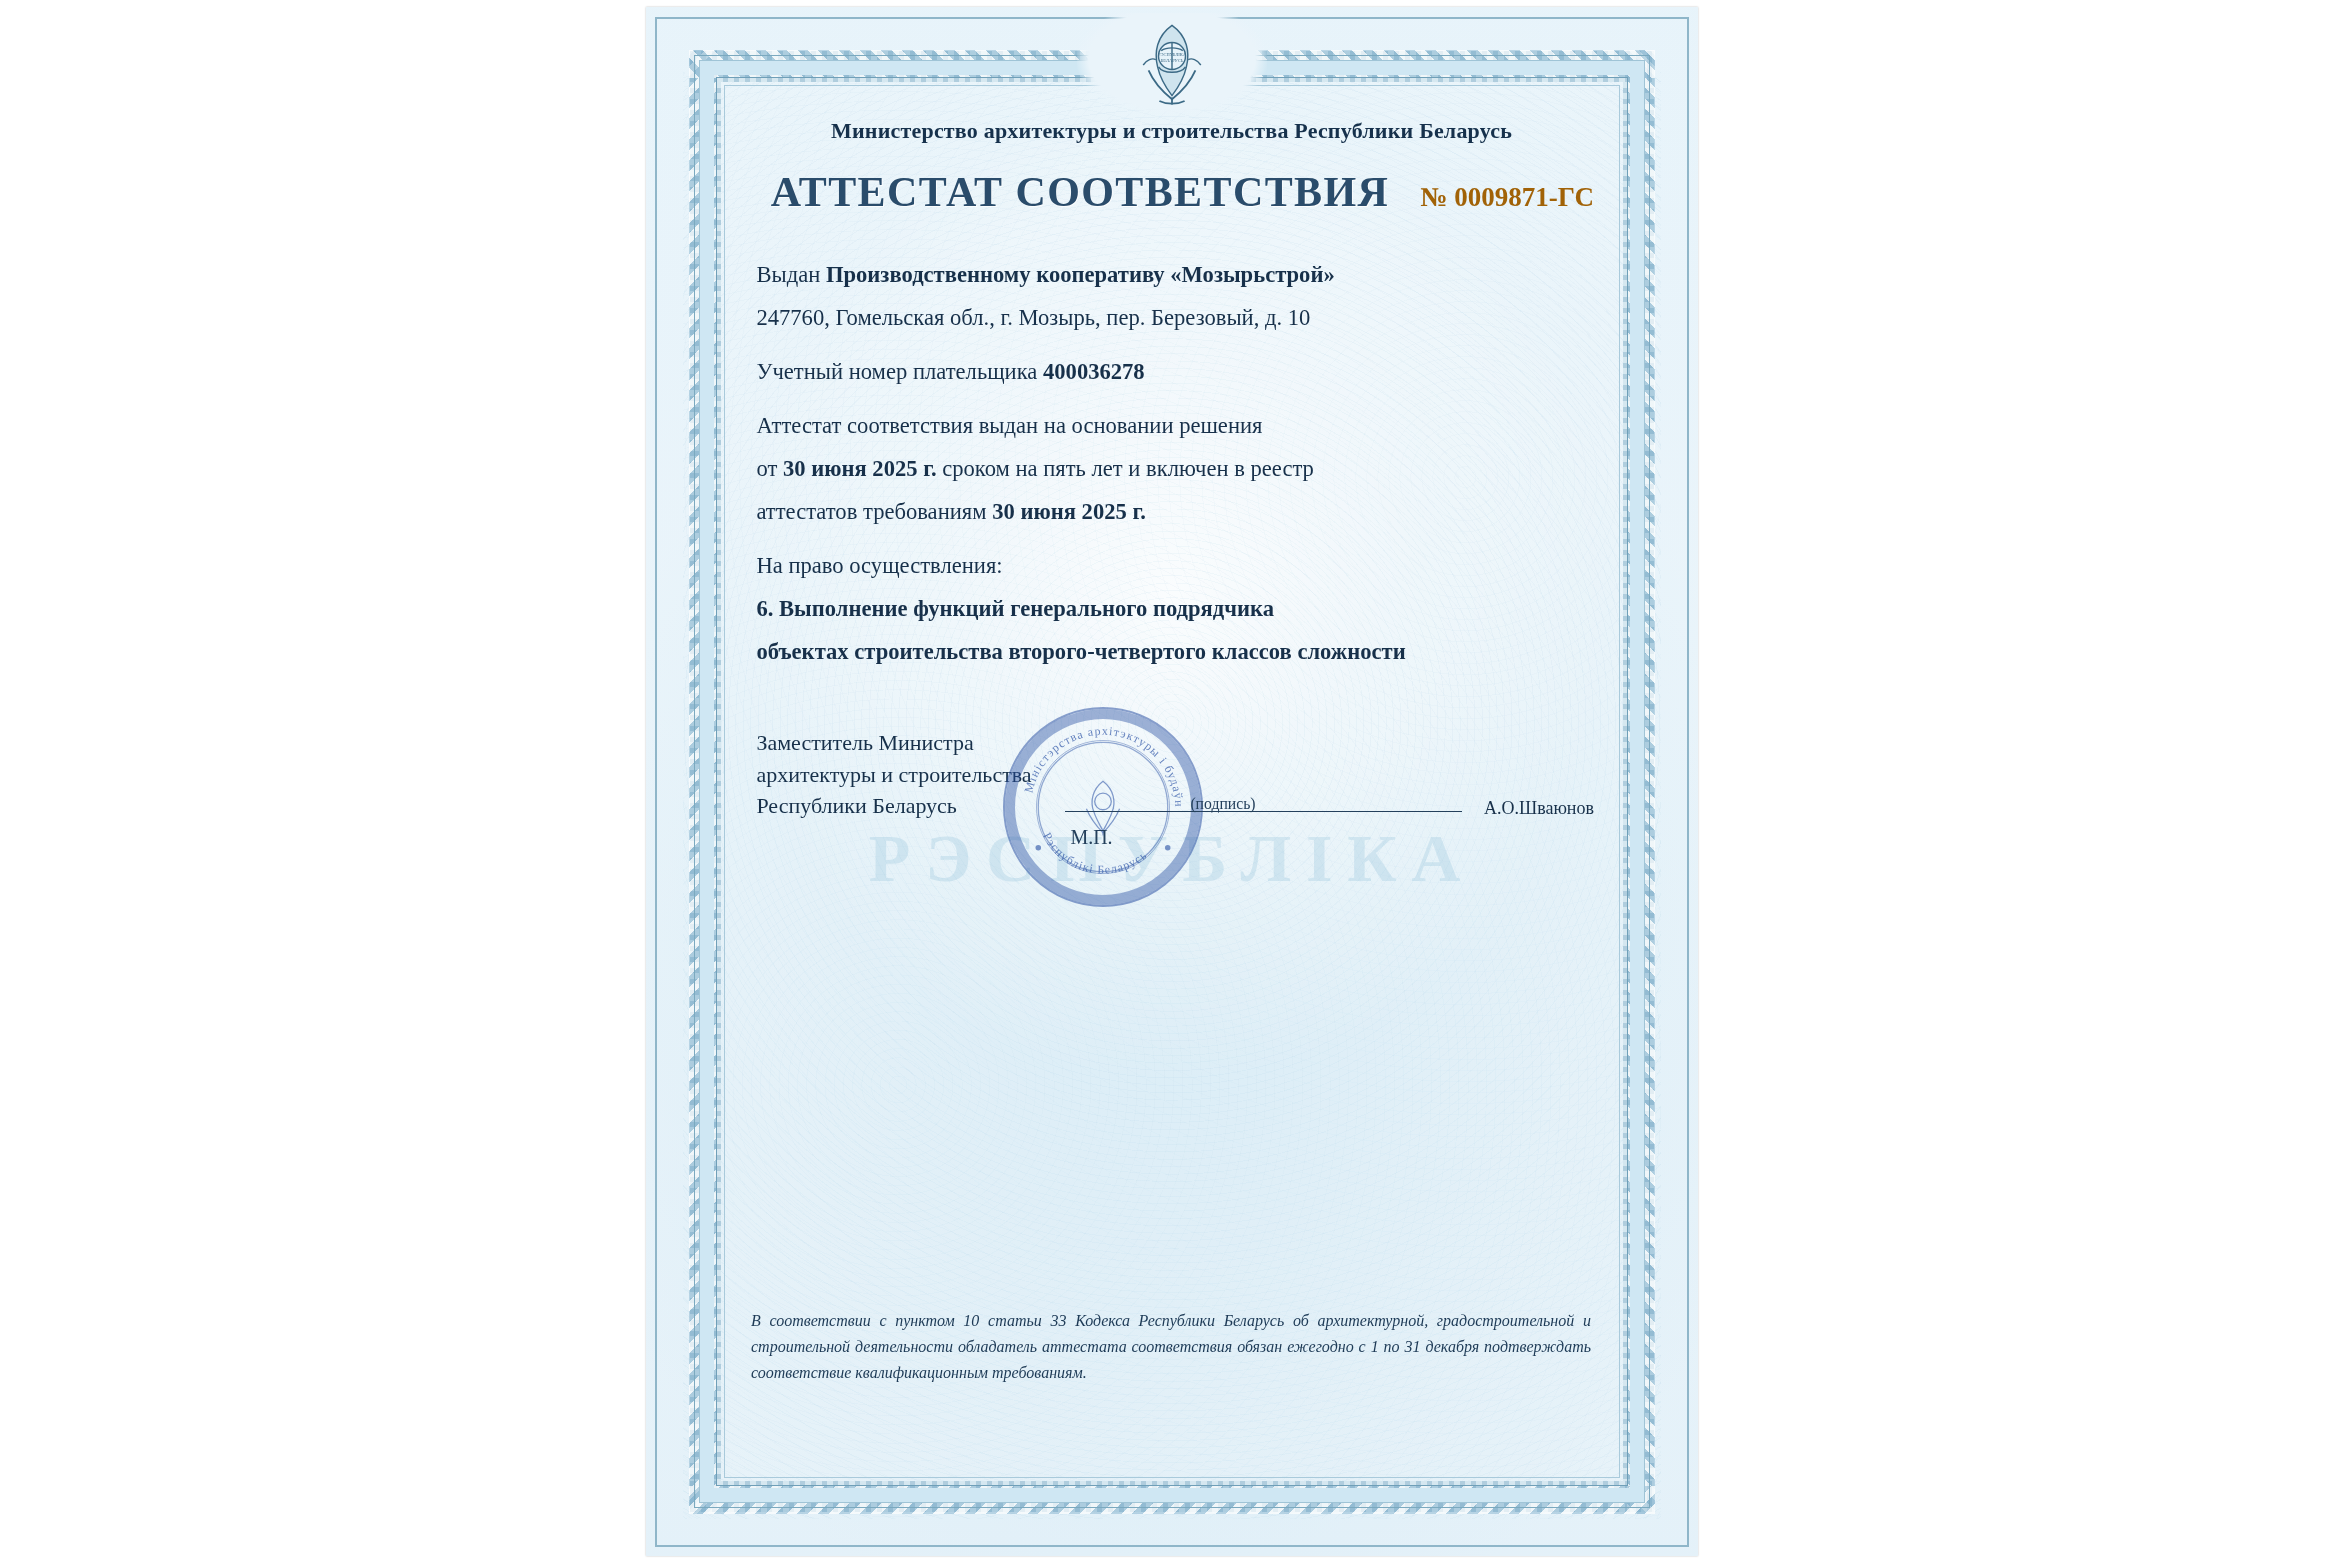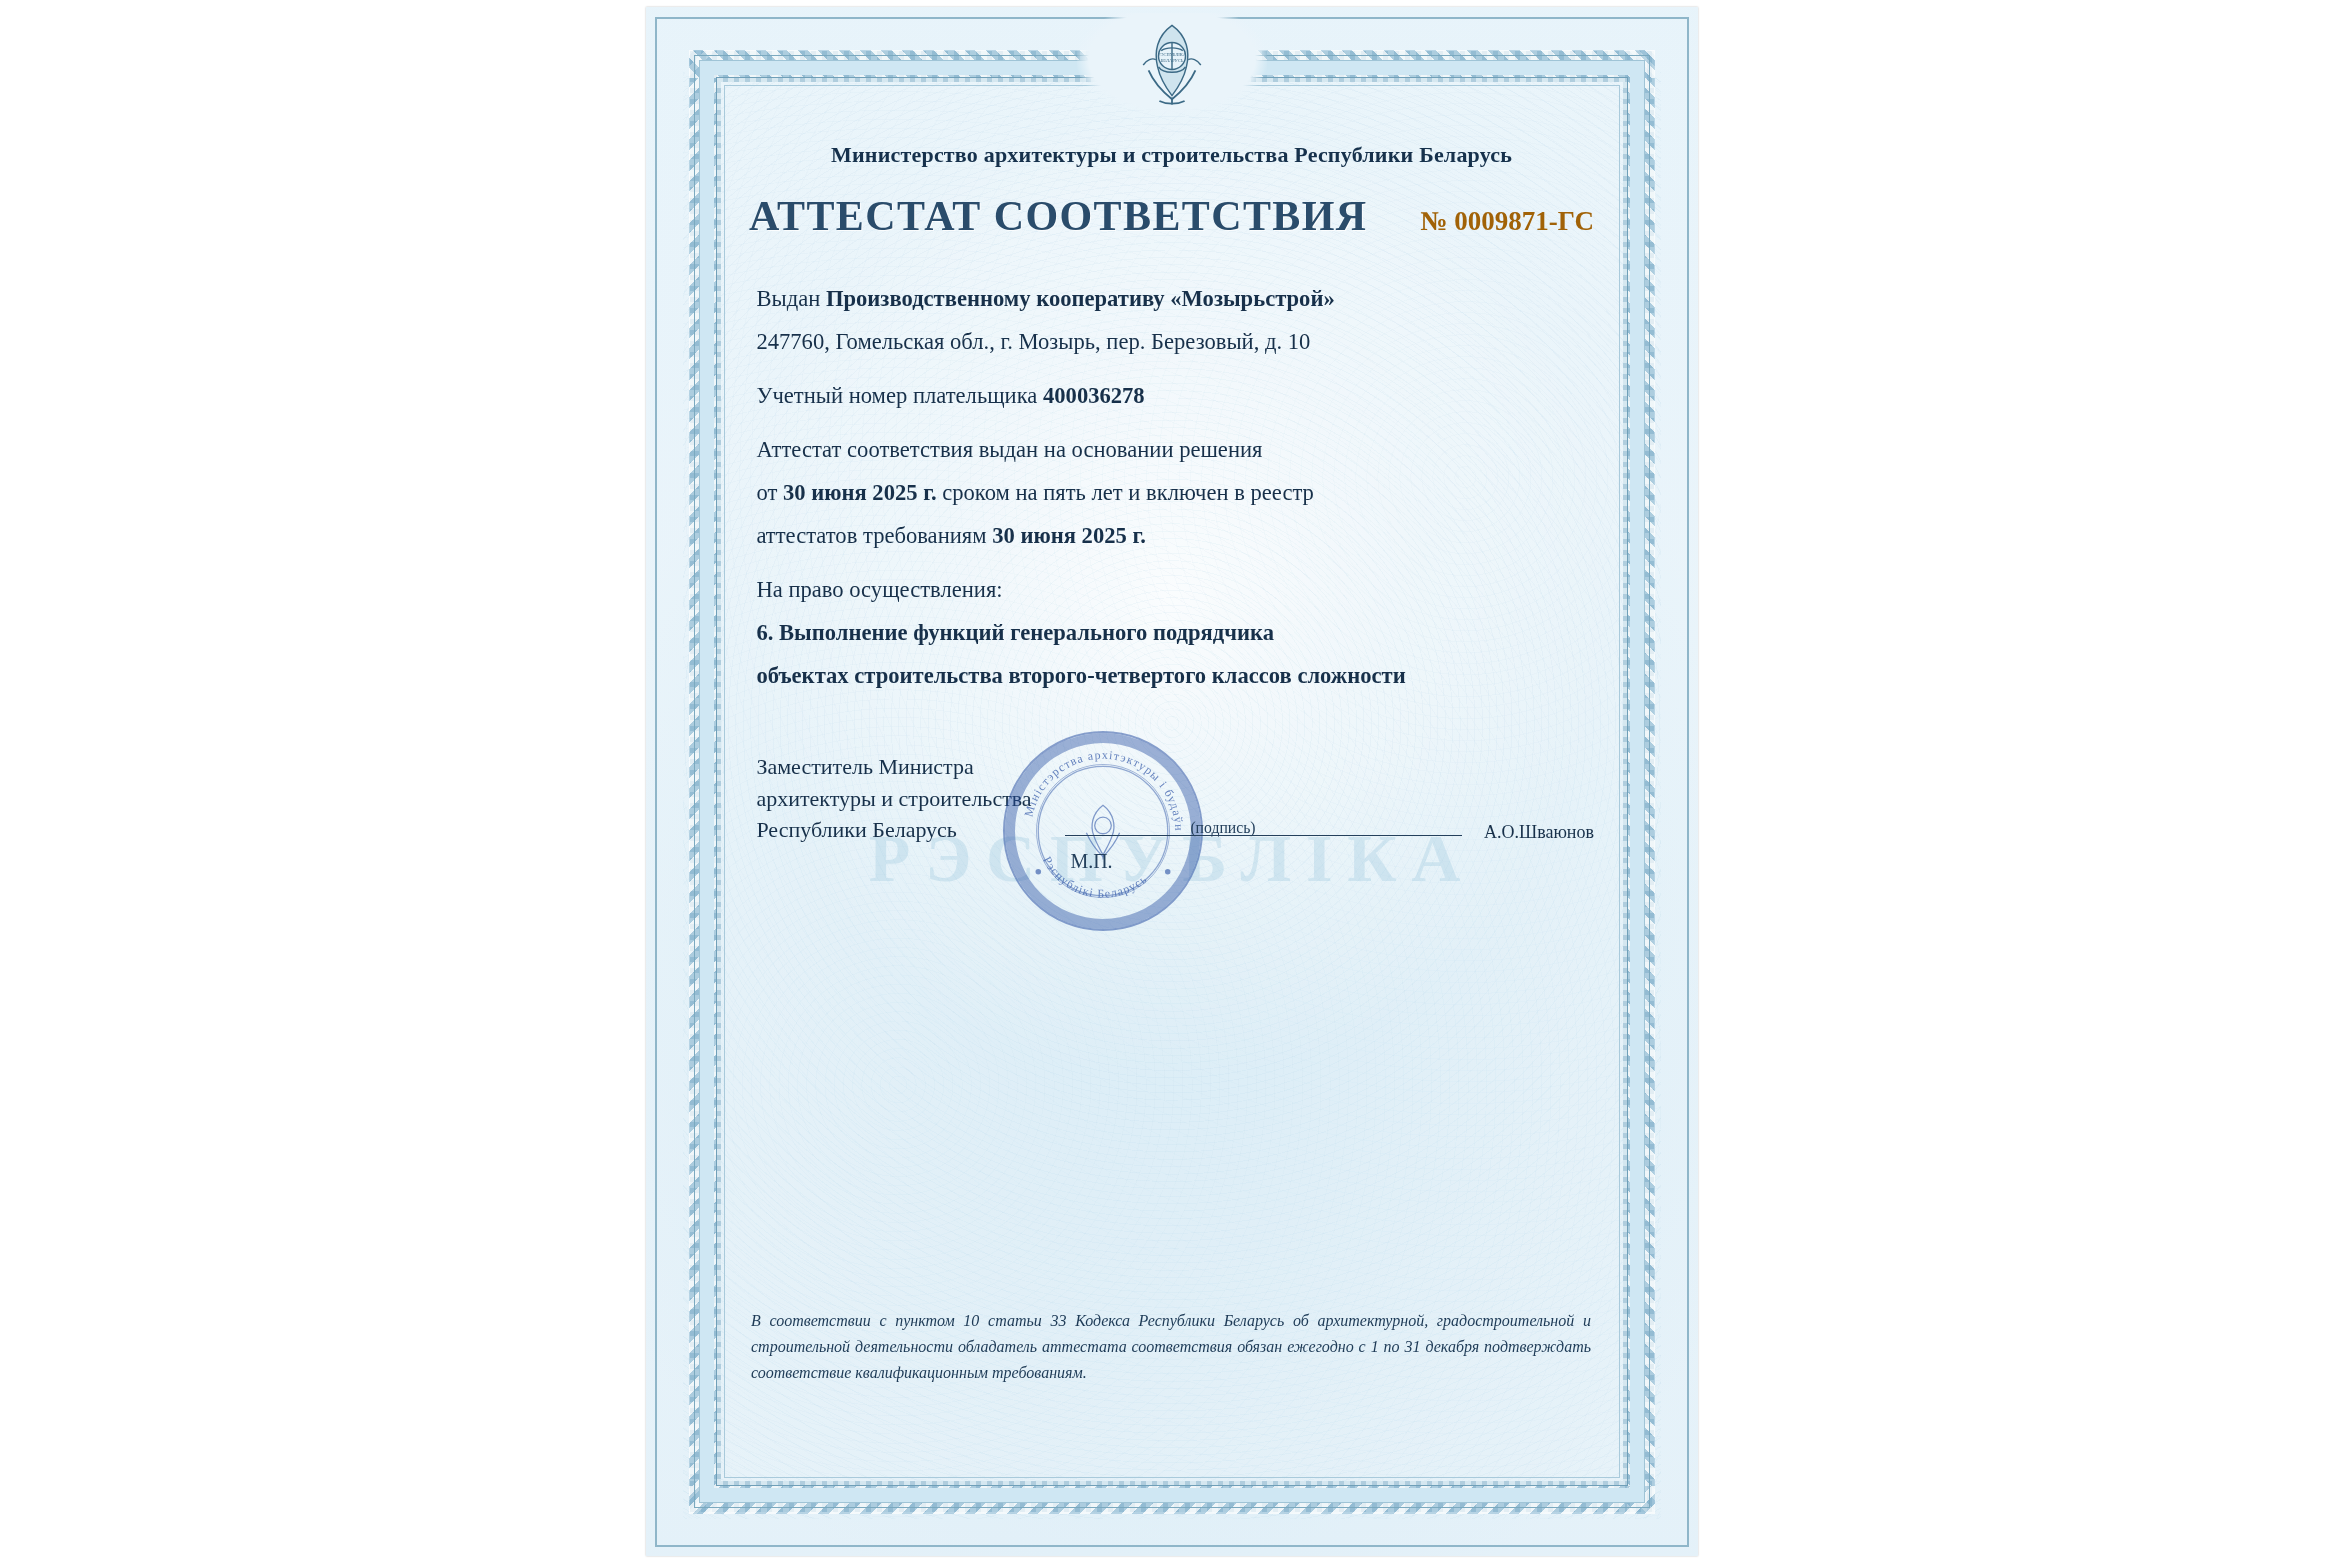--- a/index.html
+++ b/index.html
@@ -144,26 +144,25 @@
     width: 845px;
     color: #17304a;
   }
   .ministry {
     text-align: center;
     font-size: 22px;
     font-weight: 700;
     color: #16314c;
     letter-spacing: 0.2px;
     margin-bottom: 24px;
-    margin-top: 24px;
   }
   .title-row {
     display: flex;
     align-items: baseline;
-    justify-content: space-between;
+    justify-content: flex-end;
     gap: 31px;
     margin-bottom: 42px;
   }
   .title-main {
     font-size: 42px;
     font-weight: 700;
     letter-spacing: 1.4px;
     color: #2a4c6b;
     text-shadow: 0.9px 0.9px 0 rgba(255,255,255,.8);
   }

